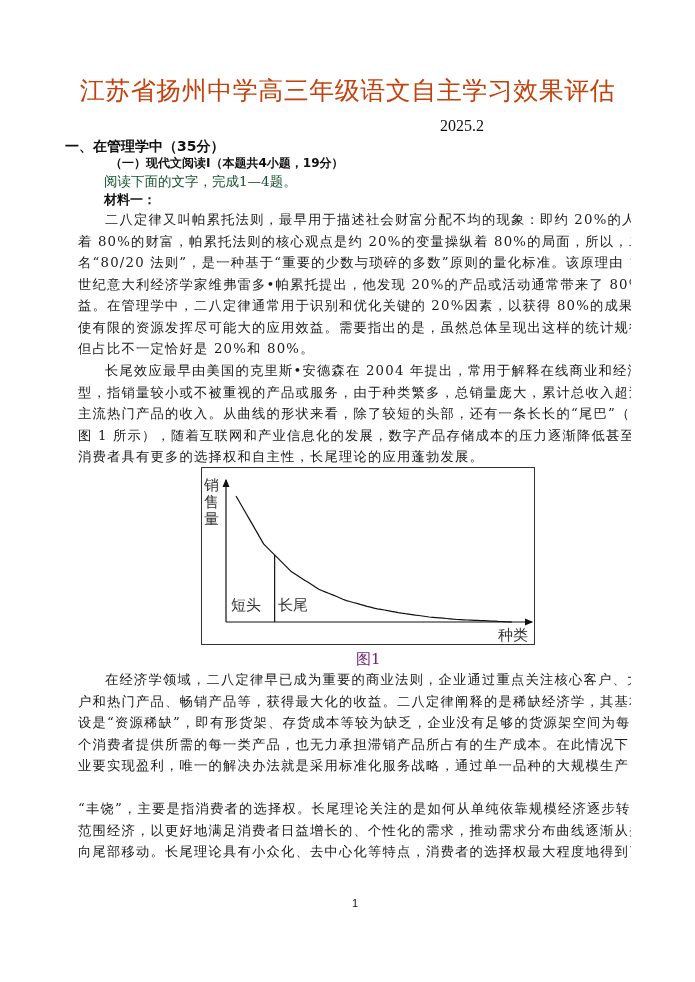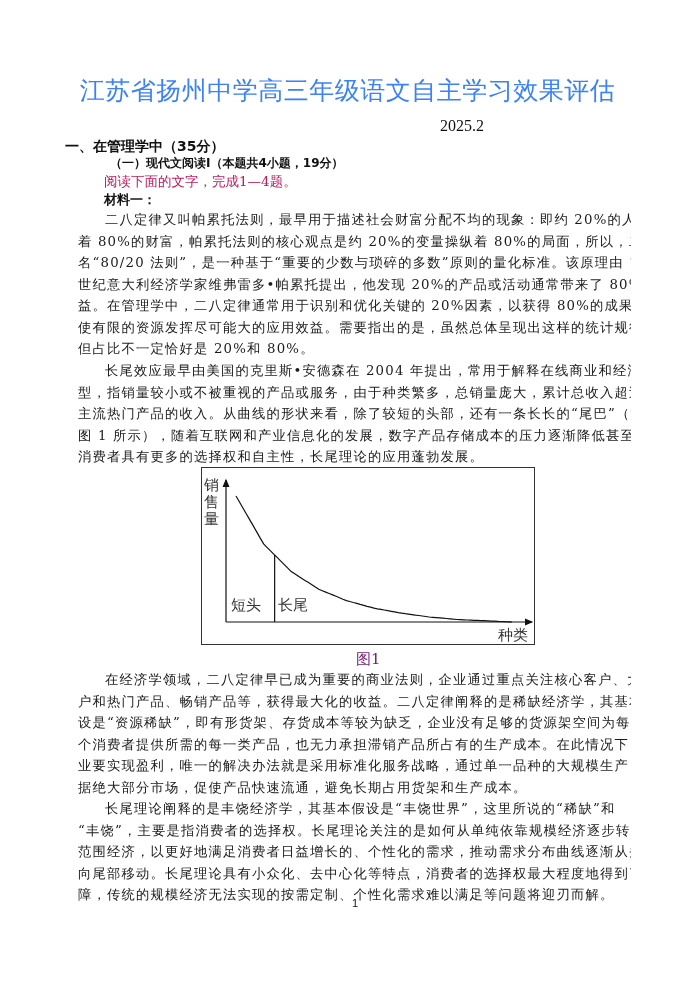--- a/index.html
+++ b/index.html
@@ -1,28 +1,28 @@
 <!DOCTYPE html>
 <html><head>
 <meta charset="utf-8">
 <style>
   html, body { margin: 0; padding: 0; background: #ffffff; }
   body { width: 695px; height: 982px; position: relative; overflow: hidden;
          font-family: "DejaVu Serif", "Liberation Serif", serif; color: #111; }
   .abs { position: absolute; white-space: nowrap; }
   .title { left: 0; width: 695px; top: 74px; text-align: center;
            font-family: "DejaVu Sans", "Liberation Sans", sans-serif;
-           font-size: 25px; font-weight: normal; letter-spacing: 0.5px; color: #3b82f6; }
+           font-size: 25px; font-weight: normal; letter-spacing: 0.5px; color: #c2410c; }
   .date { left: 440px; top: 117px; font-family: "Liberation Serif", serif;
           font-weight: normal; font-size: 16px; }
   .h1 { left: 65px; top: 138px; font-family: "DejaVu Sans", "Liberation Sans", sans-serif;
         font-weight: bold; font-size: 14px; }
   .h2 { left: 66px; top: 155px; font-family: "DejaVu Sans", "Liberation Sans", sans-serif;
         font-weight: bold; font-size: 12px; margin-left: 44px; }
-  .intro { left: 104px; top: 173px; font-size: 13.5px; color: #be185d; }
+  .intro { left: 104px; top: 173px; font-size: 13.5px; color: #14532d; }
   .mat { left: 104px; top: 191px; font-family: "DejaVu Sans", "Liberation Sans", sans-serif;
          font-weight: bold; font-size: 13px; text-align: center; }
   .para { position: absolute; left: 78px; width: 553px; font-size: 13.3px;
           line-height: 21.5px; text-align: justify; text-align-last: left;
           letter-spacing: 1.2px; color: #1a1a1a; }
   .para .ln { display: block; white-space: nowrap; overflow: hidden; }
   .para .ln.first { text-indent: 27px; }
   .figure { position: absolute; left: 201px; top: 467px; width: 334px; height: 178px;
             border: 1px solid #333; box-sizing: border-box; }
   .caption { left: 356px; top: 650px; font-size: 15px; color: #701a75; }
@@ -77,24 +77,21 @@
   </svg>
 </div>
 <div class="abs caption">图1</div>
 
 <div class="para" style="top:669px">
   <span class="ln first">在经济学领域，二八定律早已成为重要的商业法则，企业通过重点关注核心客户、大客</span>
   <span class="ln">户和热门产品、畅销产品等，获得最大化的收益。二八定律阐释的是稀缺经济学，其基本假</span>
   <span class="ln">设是“资源稀缺”，即有形货架、存货成本等较为缺乏，企业没有足够的货源架空间为每一</span>
   <span class="ln">个消费者提供所需的每一类产品，也无力承担滞销产品所占有的生产成本。在此情况下，企</span>
   <span class="ln">业要实现盈利，唯一的解决办法就是采用标准化服务战略，通过单一品种的大规模生产，占</span>
-  <span class="ln">据绝大部分市场，促使产品快速流通，避免长期占用货架和生产成本。</span>
 </div>
 
 <div class="para" style="top:798px">
-  <span class="ln first">长尾理论阐释的是丰饶经济学，其基本假设是“丰饶世界”，这里所说的“稀缺”和</span>
   <span class="ln">“丰饶”，主要是指消费者的选择权。长尾理论关注的是如何从单纯依靠规模经济逐步转向</span>
   <span class="ln">范围经济，以更好地满足消费者日益增长的、个性化的需求，推动需求分布曲线逐渐从头部</span>
   <span class="ln">向尾部移动。长尾理论具有小众化、去中心化等特点，消费者的选择权最大程度地得到了保</span>
-  <span class="ln">障，传统的规模经济无法实现的按需定制、个性化需求难以满足等问题将迎刃而解。</span>
 </div>
 
 <div class="abs pagenum">1</div>
 
 </body></html>

